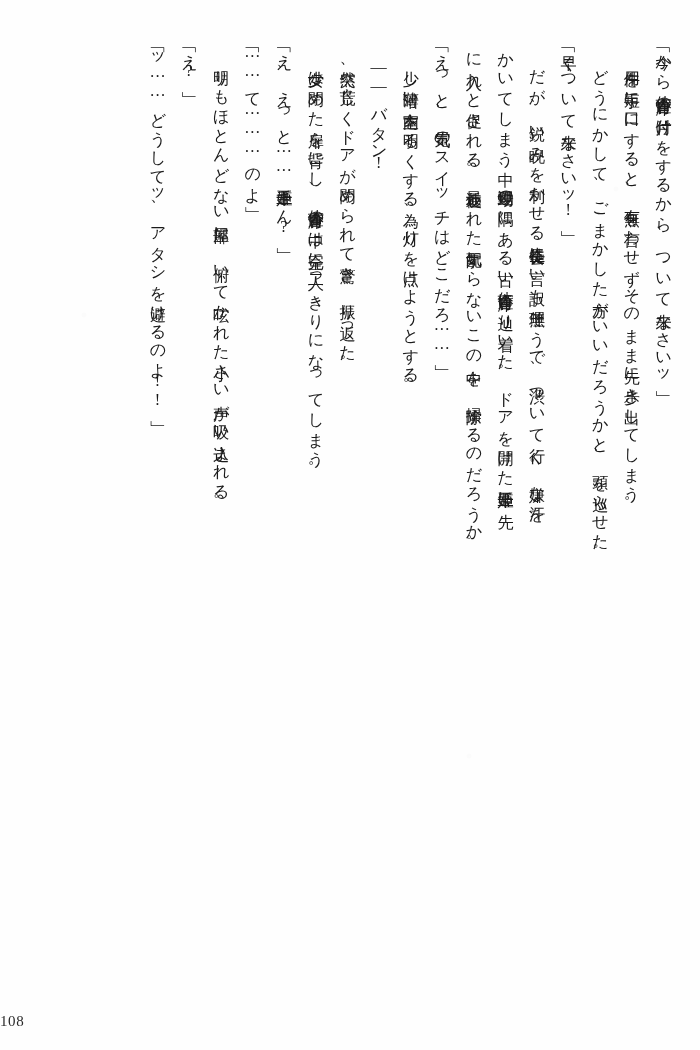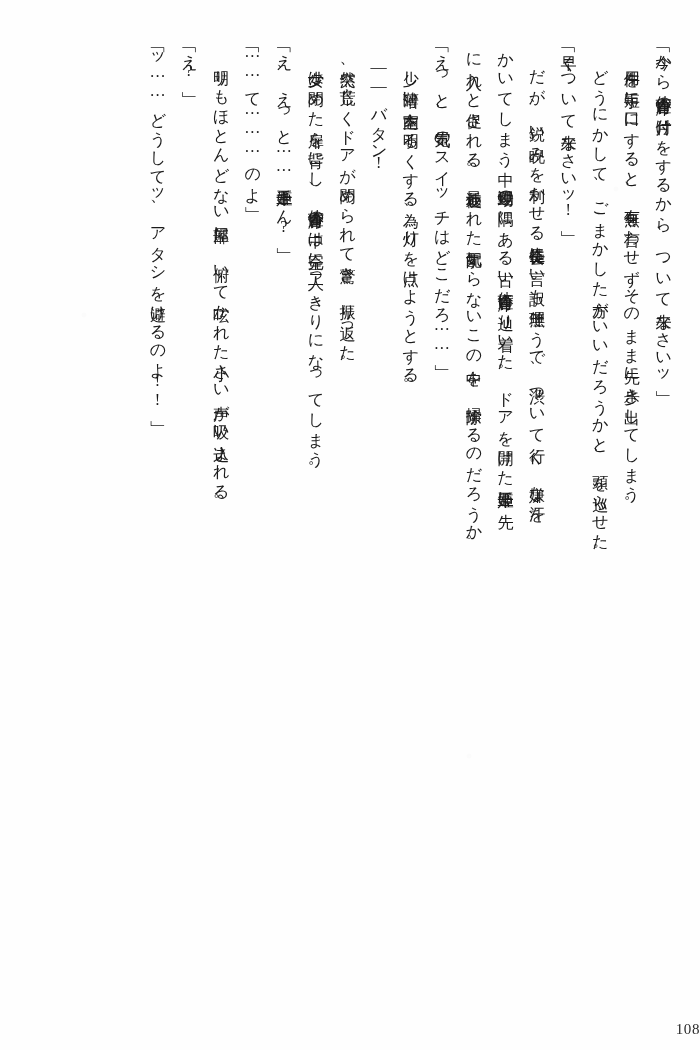--- a/index.html
+++ b/index.html
@@ -51,24 +51,24 @@
     display: block;
     margin: 0;
     padding: 0;
     text-indent: 0;
   }
   .para.indent {
     text-indent: 1em;
   }
   .page-number {
     position: absolute;
-    bottom: 12px;
+    bottom: 20px;
     left: 0;
     right: 0;
-    text-align: right;
+    text-align: left;
     font-size: 15px;
     font-family: "Liberation Serif", "DejaVu Serif", serif;
     color: #2a2a2a;
     letter-spacing: 0.04em;
   }
 </style>
 </head>
 <body>
 
 <div class="page">

